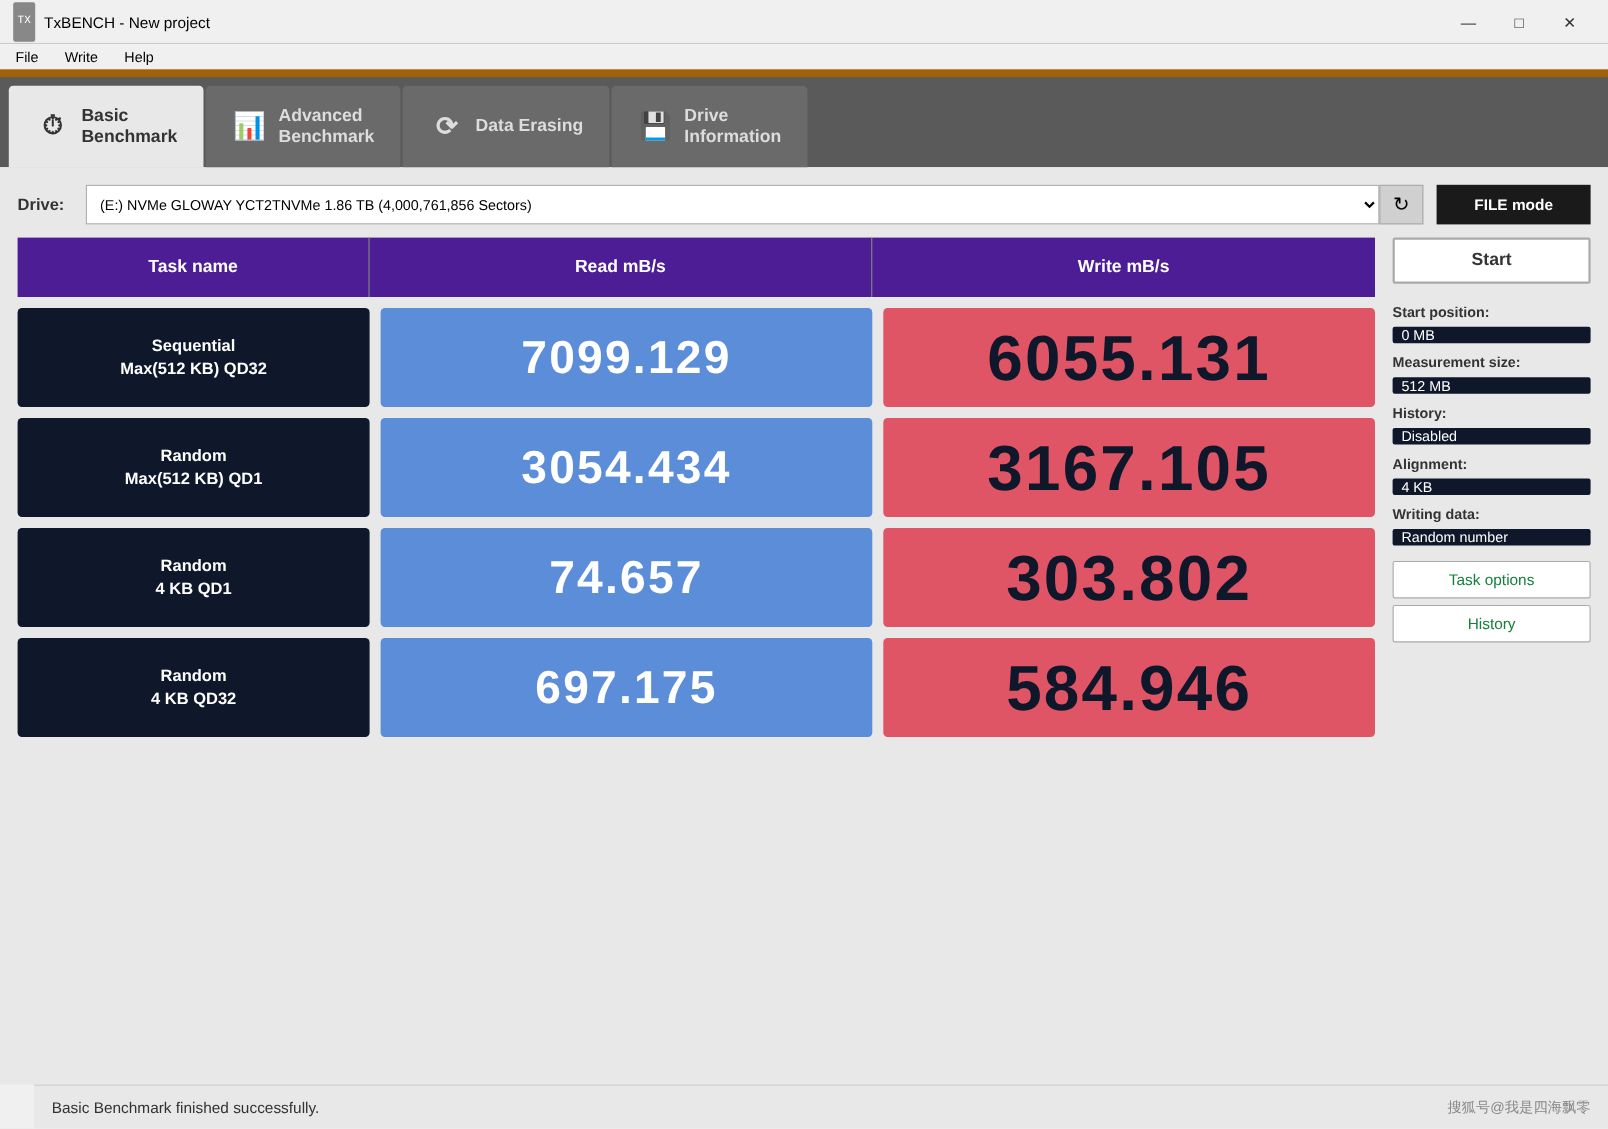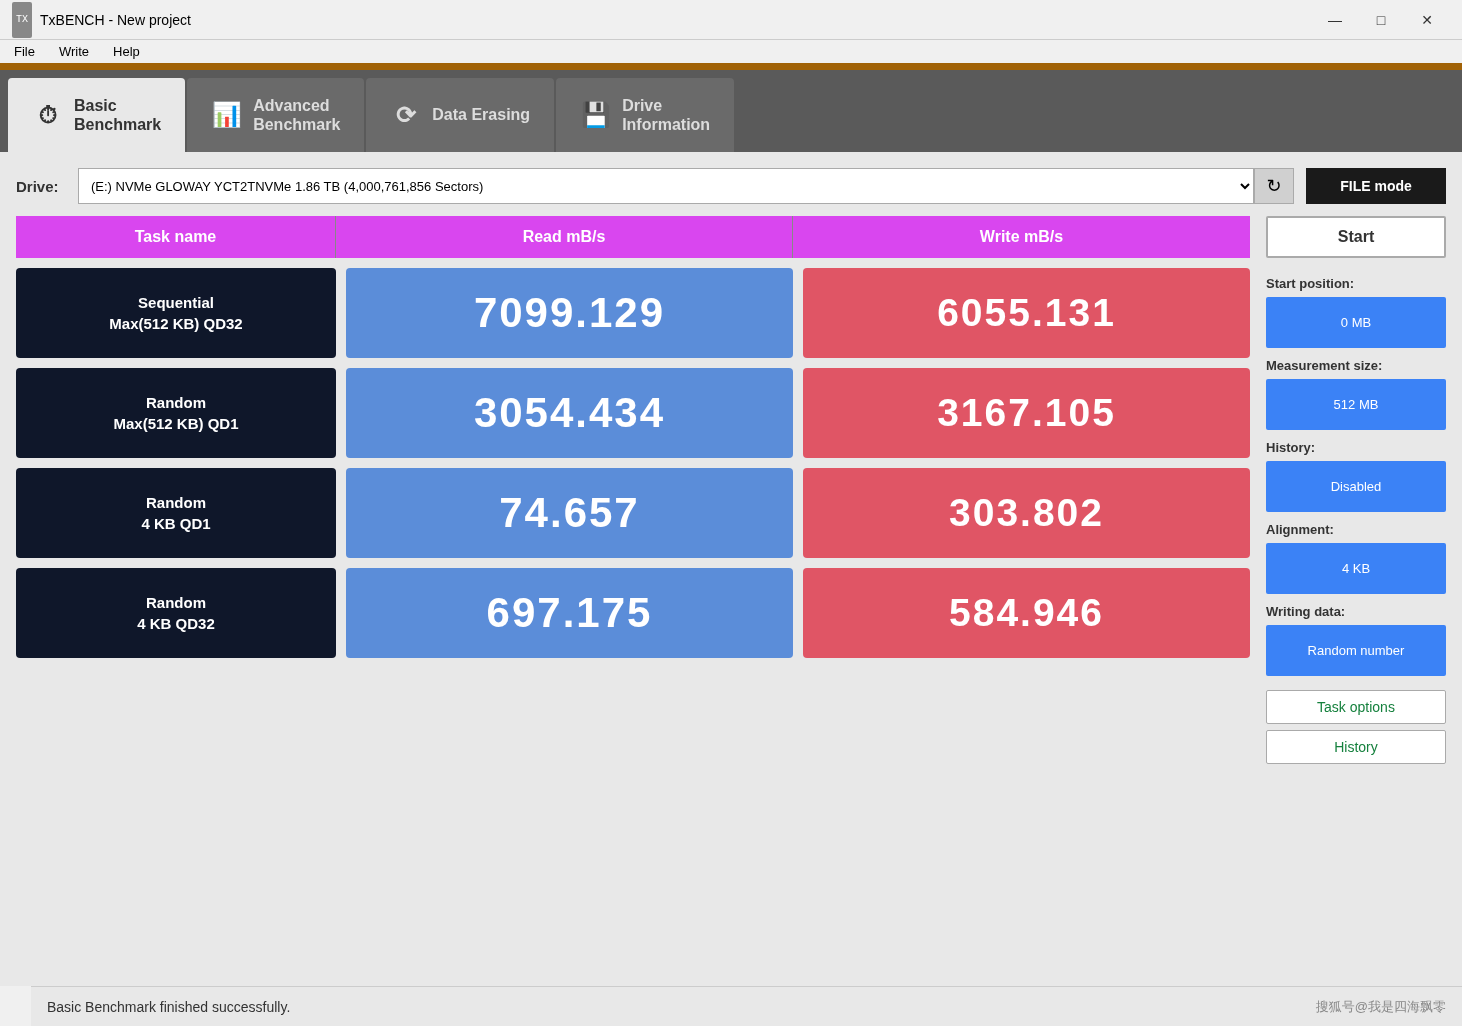--- a/index.html
+++ b/index.html
@@ -175,24 +175,24 @@
       gap: 16px;
       flex: 1;
     }
     .results-table {
       flex: 1;
       display: flex;
       flex-direction: column;
       gap: 0;
     }
     .table-header {
-      background: #d946ef;
+      background: #4c1d95;
       display: grid;
       grid-template-columns: 320px 1fr 1fr;
-      height: 42px;
+      height: 54px;
     }
     .th {
       display: flex;
       align-items: center;
       justify-content: center;
       color: white;
       font-size: 16px;
       font-weight: bold;
       border-right: 1px solid #888;
     }
@@ -229,45 +229,44 @@
       font-weight: bold;
       letter-spacing: 2px;
       min-height: 90px;
     }
     .write-cell {
       background: #e05565;
       display: flex;
       align-items: center;
       justify-content: center;
       border-radius: 4px;
-      color: #ffffff;
-      font-size: 39px;
+      color: #0f172a;
+      font-size: 58px;
       font-weight: bold;
       letter-spacing: 2px;
       min-height: 90px;
     }
 
     
     .right-panel {
       width: 180px;
       display: flex;
       flex-direction: column;
       gap: 6px;
     }
     .rp-label {
       font-size: 13px;
       color: #333;
       font-weight: bold;
       margin-top: 4px;
     }
     .rp-value {
-      background: #3b82f6;
-      color: white;
-      text-align: center;
-      padding: 18px 8px;
+      background: #0f172a;
+      color: white;
+      padding: 0 8px;
       font-size: 13px;
       border-radius: 2px;
     }
     .rp-btn {
       background: white;
       color: #15803d;
       text-align: center;
       padding: 8px 8px;
       font-size: 14px;
       border: 1px solid #aaa;

